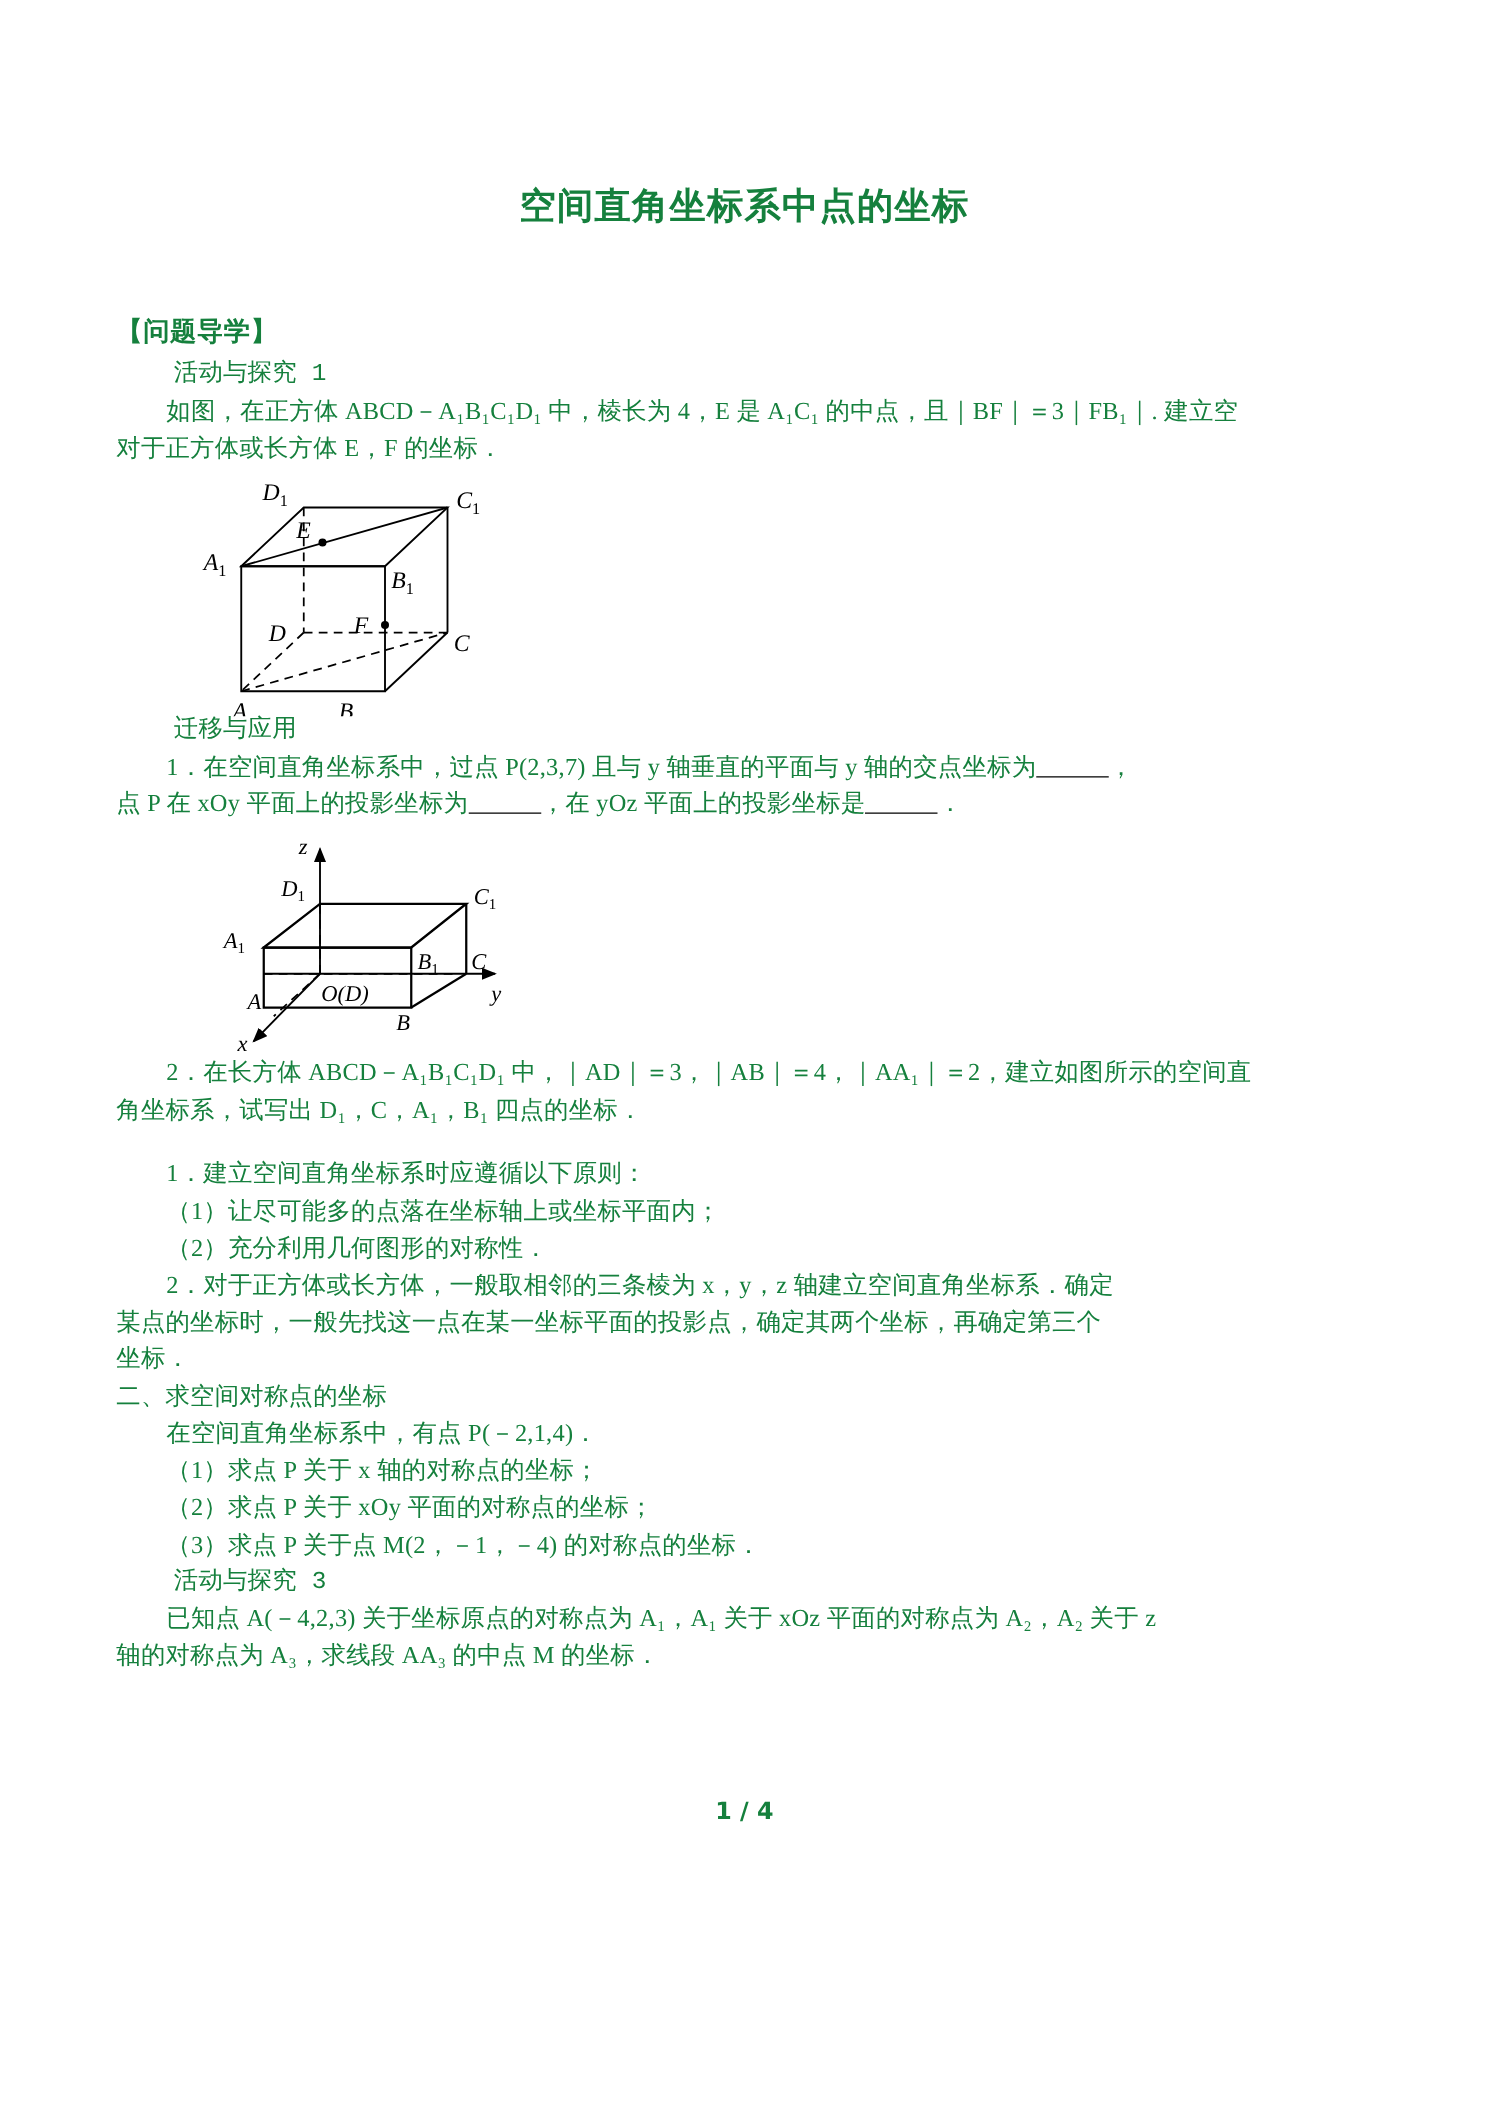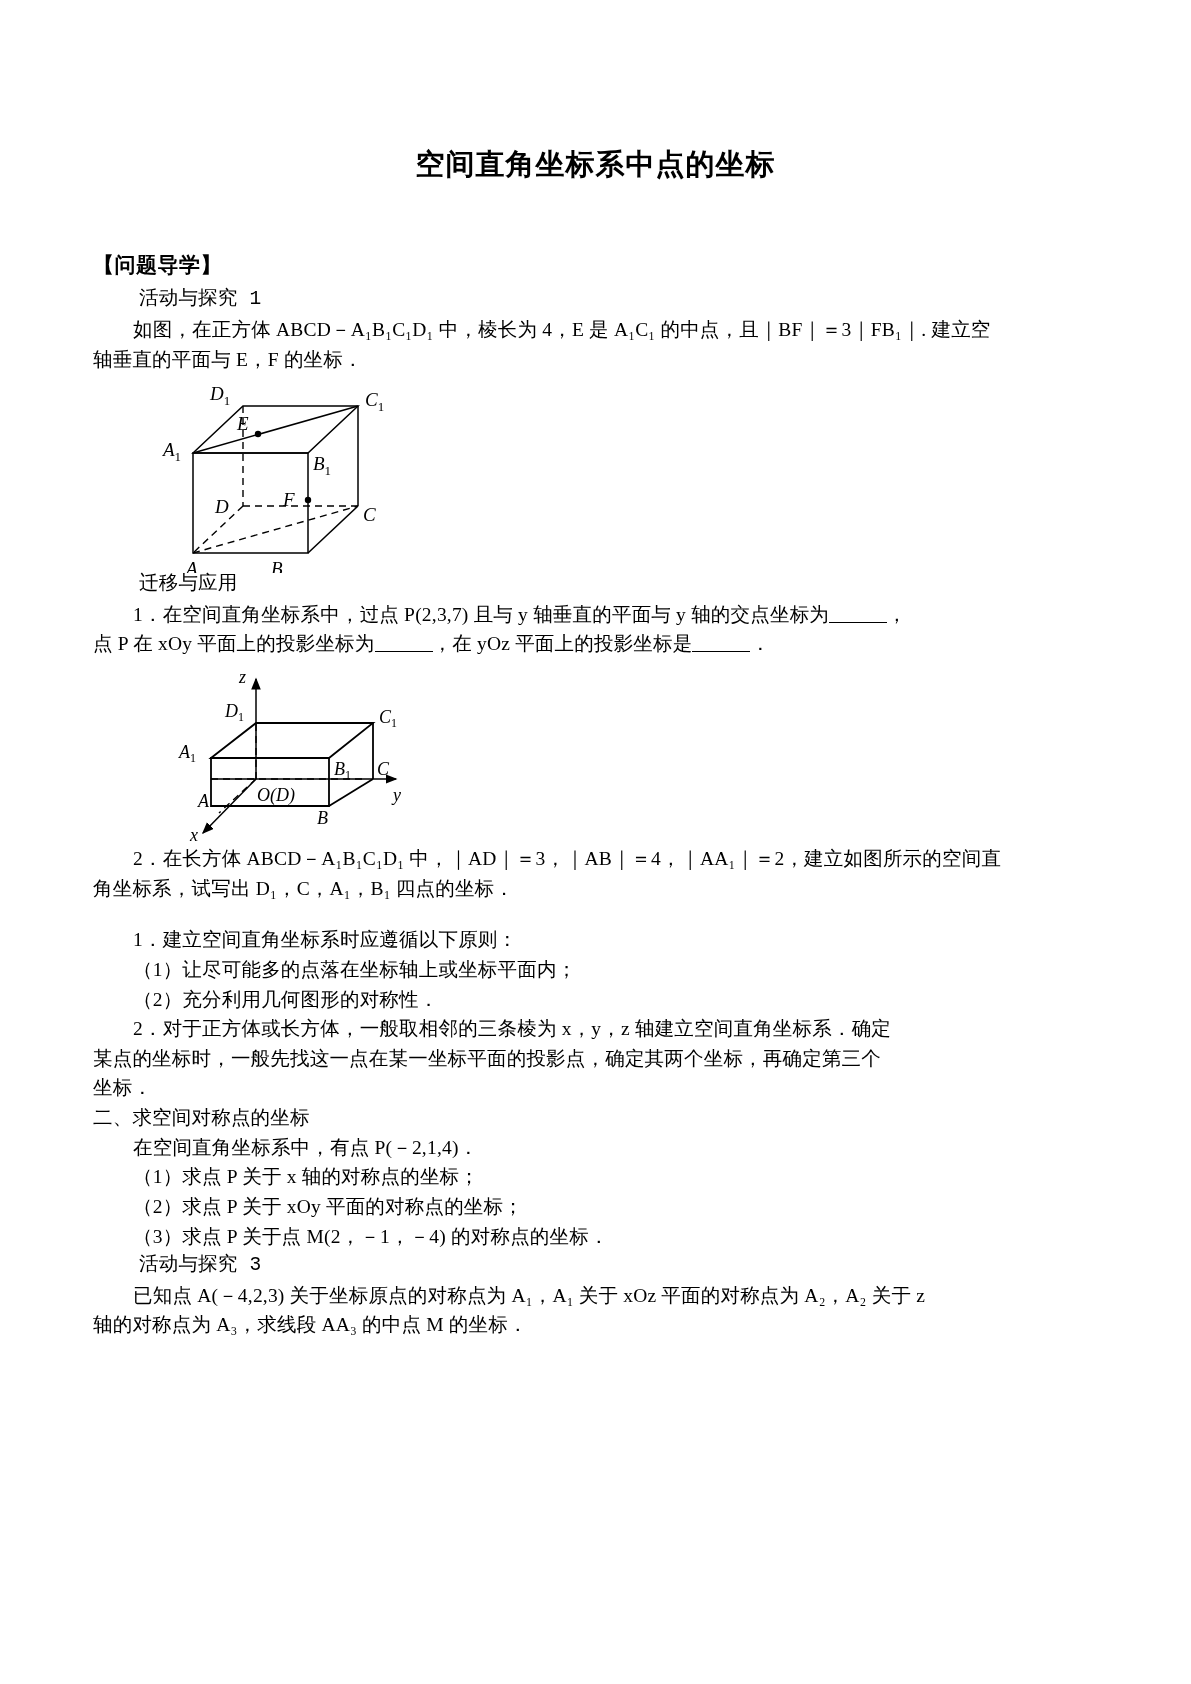--- a/index.html
+++ b/index.html
@@ -6,21 +6,21 @@
     margin: 0;
     padding: 0;
     background: #ffffff;
   }
   .page {
     width: 1191px;
     height: 1684px;
     position: relative;
     background: #ffffff;
     font-family: "Liberation Serif", "DejaVu Serif", serif;
-    color: #000000;
+    color: #15803d;
     overflow: hidden;
   }
   .doc-title {
     position: absolute;
     top: 145px;
     left: 0;
     width: 1191px;
     text-align: center;
     font-size: 29px;
     font-weight: bold;
@@ -99,21 +99,21 @@
   <div class="doc-title">空间直角坐标系中点的坐标</div>
 
   <div class="body-col">
 
     <div class="section-head">【问题导学】</div>
 
 
     <p class="ln ind1">活动与探究 1</p>
 
     <p class="ln ind2">如图，在正方体 ABCD－A₁B₁C₁D₁ 中，棱长为 4，E 是 A₁C₁ 的中点，且｜BF｜＝3｜FB₁｜. 建立空</p>
-    <p class="ln ind0">轴垂直的平面与 E，F 的坐标．</p>
+    <p class="ln ind0">对于正方体或长方体 E，F 的坐标．</p>
 
     <figure class="fig spacer-fig1">
       <div class="figwrap1">
         <svg width="260" height="195" viewBox="0 0 260 195">
 
           <g fill="none" stroke="#000" stroke-width="1.5">
 
             <path d="M40,75 L155,75 L155,175 L40,175 Z"></path>
 
             <path d="M40,75 L90,28 L205,28 L155,75 Z"></path>
@@ -222,14 +222,15 @@
     <p class="ln ind2">在空间直角坐标系中，有点 P(－2,1,4)．</p>
     <p class="ln ind2">（1）求点 P 关于 x 轴的对称点的坐标；</p>
     <p class="ln ind2">（2）求点 P 关于 xOy 平面的对称点的坐标；</p>
     <p class="ln ind2">（3）求点 P 关于点 M(2，－1，－4) 的对称点的坐标．</p>
     <p class="ln ind1">活动与探究 3</p>
     <p class="ln ind2">已知点 A(－4,2,3) 关于坐标原点的对称点为 A₁，A₁ 关于 xOz 平面的对称点为 A₂，A₂ 关于 z</p>
     <p class="ln ind0">轴的对称点为 A₃，求线段 AA₃ 的中点 M 的坐标．</p>
 
   </div>
 
+  <div class="pagenum">1 / 4</div>
 
 </div>
 
 </body></html>

